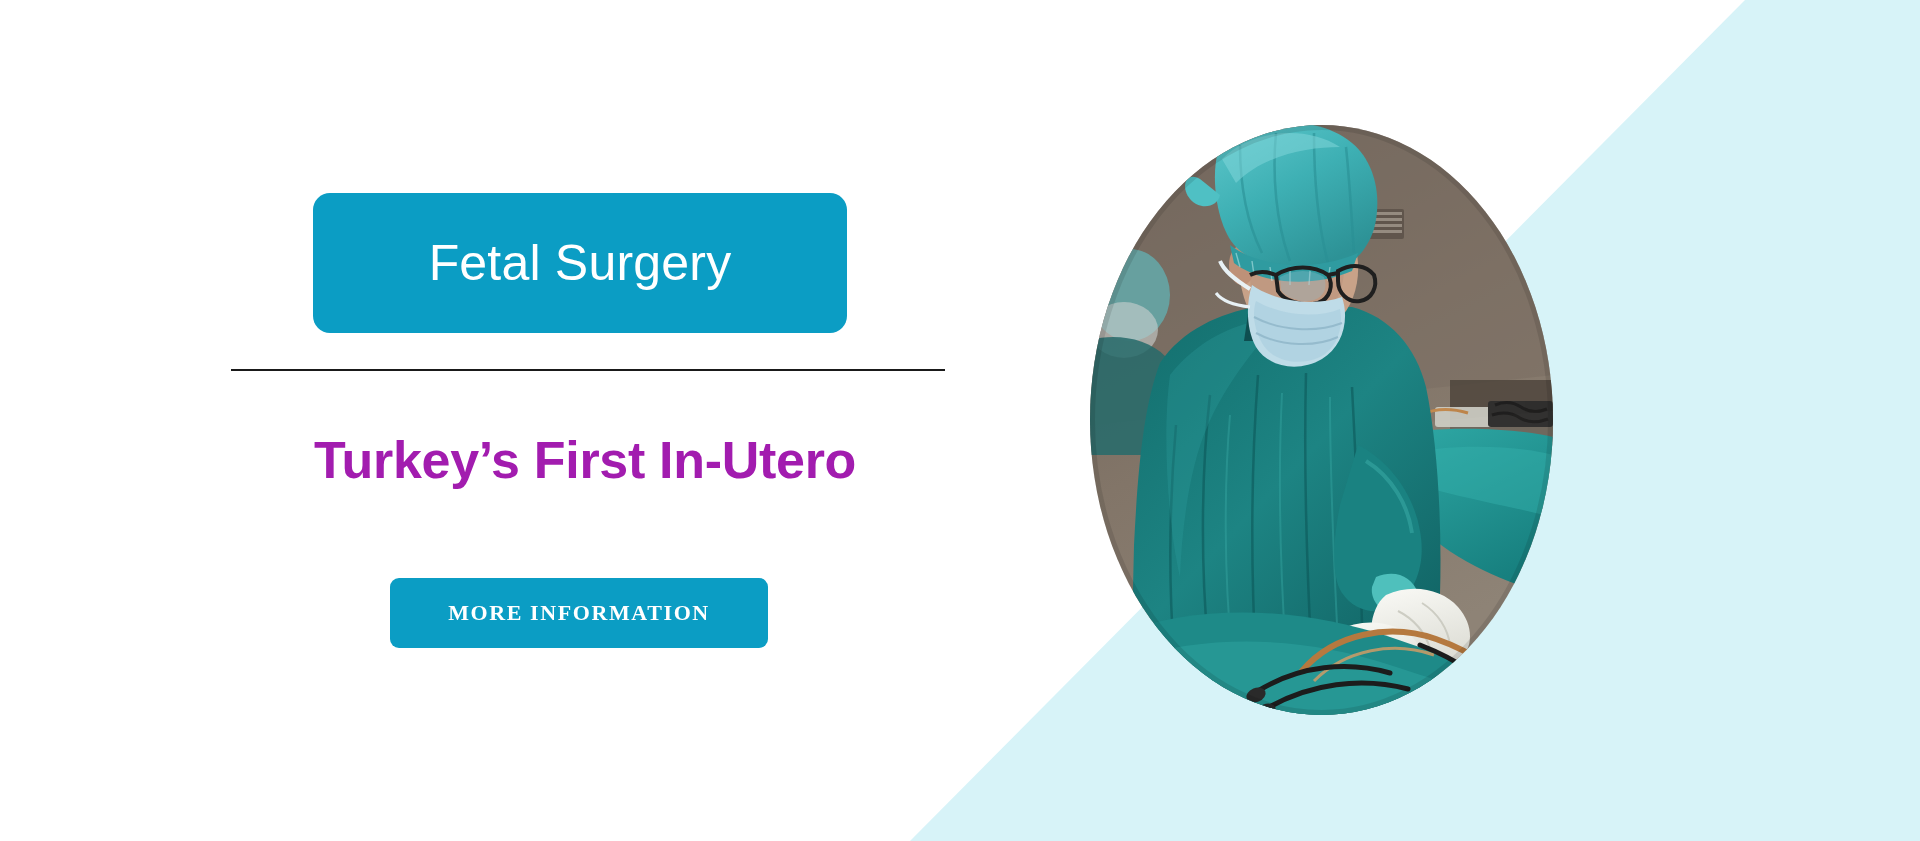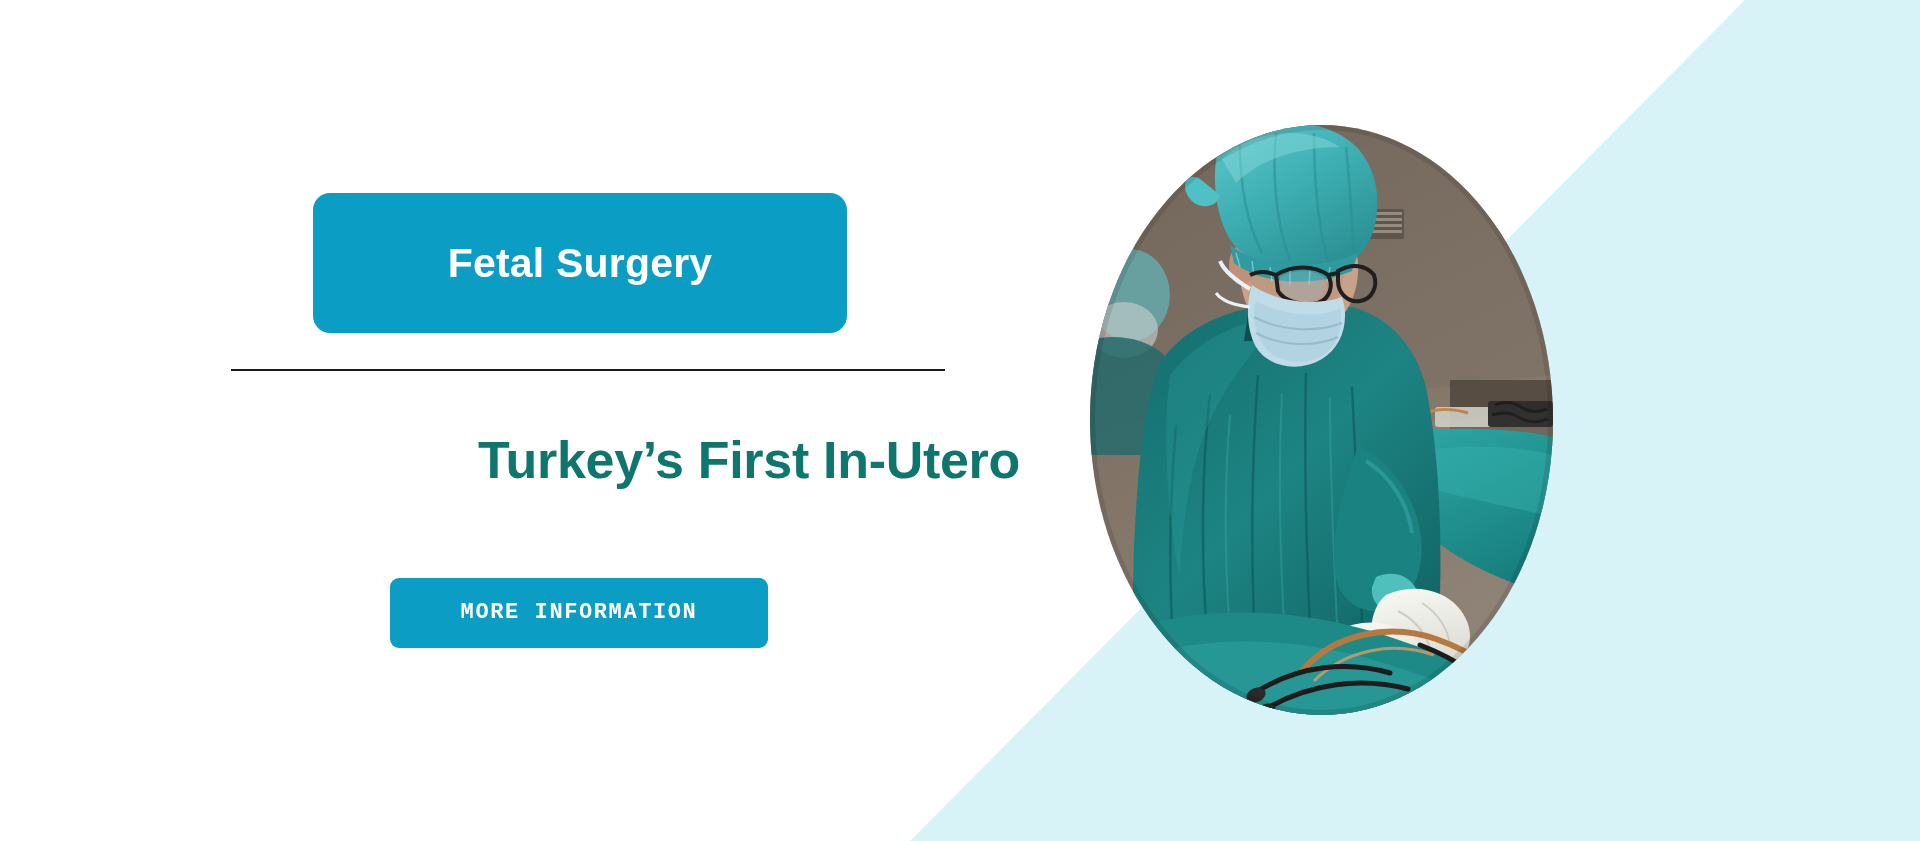--- a/index.html
+++ b/index.html
@@ -50,22 +50,22 @@
     display: flex;
     align-items: center;
     justify-content: center;
     box-sizing: border-box;
     border: 0;
     cursor: pointer;
     padding: 0;
   }
   .badge-label {
     color: #ffffff;
-    font-size: 41px;
-    font-weight: 700;
+    font-size: 50px;
+    font-weight: 400;
     letter-spacing: 0.2px;
     line-height: 1;
     font-family: "Liberation Sans", sans-serif;
   }
 
   
   .divider {
     position: absolute;
     left: 231px;
     top: 369px;
@@ -105,21 +105,21 @@
     display: flex;
     align-items: center;
     justify-content: center;
   }
   .cta-label {
     color: #ffffff;
     font-size: 22px;
     font-weight: 700;
     letter-spacing: 1.6px;
     line-height: 1;
-    font-family: Liberation Mono, monospace;
+    font-family: Liberation Serif, serif;
   }
 
   
   .photo-wrap {
     position: absolute;
     left: 1090px;
     top: 125px;
     width: 463px;
     height: 590px;
     z-index: 4;
@@ -136,21 +136,21 @@
   </svg>
 
   <div class="content">
 
     <div class="badge" style="background: rgb(11, 157, 196);">
       <span class="badge-label" style="color: rgb(255, 255, 255);">Fetal Surgery</span>
     </div>
 
     <div class="divider" style="background: rgb(26, 26, 26);"></div>
 
-    <h1 class="headline" style="color: #0f766e; text-align: right;">
+    <h1 class="headline" style="color: #a21caf;">
       <span class="hl-line">Turkey’s First In-Utero</span>
     </h1>
 
     <button class="cta" style="background: rgb(11, 157, 196);">
       <span class="cta-label" style="color: rgb(255, 255, 255);">MORE INFORMATION</span>
     </button>
 
   </div>
 
   <div class="photo-wrap">

